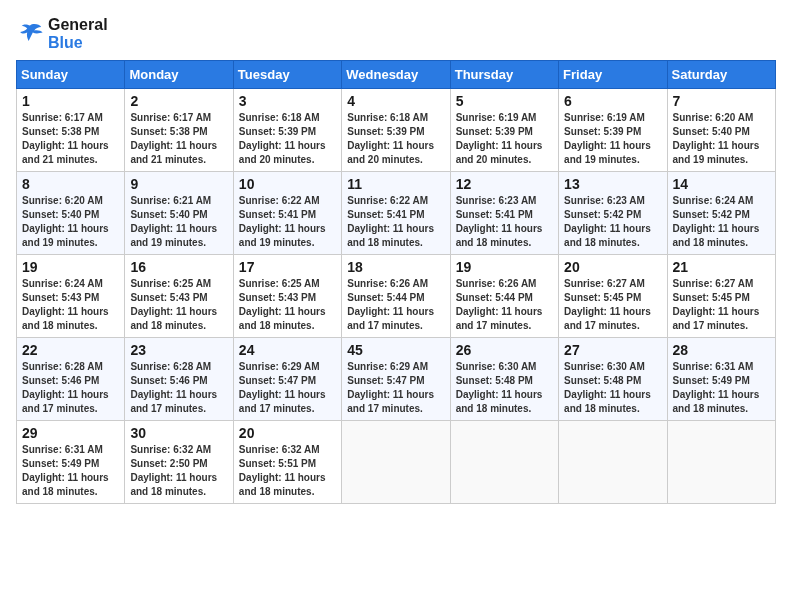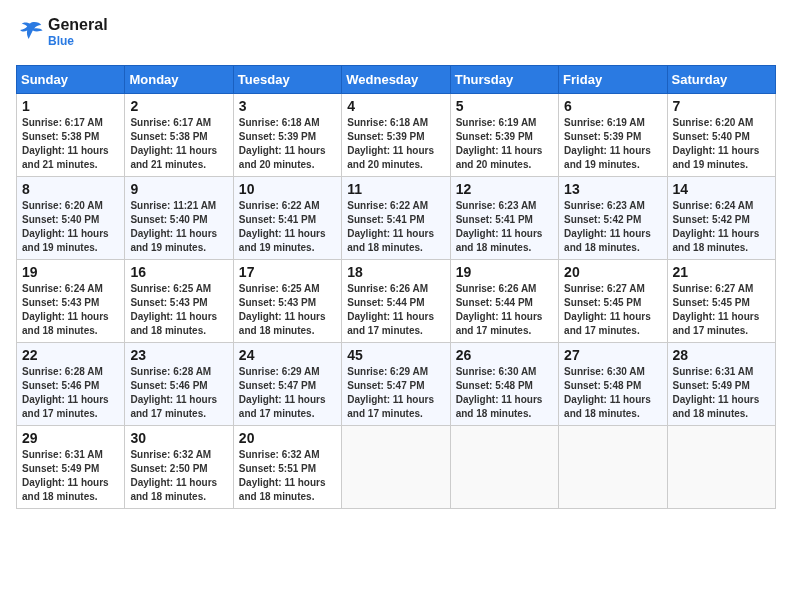--- a/index.html
+++ b/index.html
@@ -7,21 +7,21 @@
       font-family: Arial, sans-serif;
       background: #fff;
       width: 792px;
       min-height: 612px;
       padding: 16px;
     }
     .header-area {
       display: flex;
       justify-content: space-between;
       align-items: flex-start;
-      margin-bottom: 17px;
+      margin-bottom: 8px;
     }
     .logo {
       display: flex;
       align-items: center;
       gap: 4px;
     }
     .logo-bird {
       width: 28px;
       height: 28px;
     }
@@ -82,21 +82,21 @@
 </head>
 <body>
 
 <div class="header-area">
   <div class="logo">
     <svg class="logo-bird" viewBox="0 0 40 40">
       <path d="M20 8 C24 4, 34 6, 36 10 C32 10, 28 12, 26 15 C30 14, 36 15, 38 18 C34 19, 28 20, 24 18 C22 22, 20 26, 18 30 C16 26, 15 22, 16 18 C12 20, 8 20, 6 17 C10 16, 14 15, 16 12 C14 10, 10 8, 8 9 C10 5, 16 6, 20 8Z" fill="#2a7ae2"></path>
     </svg>
     <div>
       <div style="font-size:16px;font-weight:bold;color:#1a1a1a;">General</div>
-      <div style="font-size:12px;font-weight:bold;color:#2a7ae2;">Blue</div>
+      <div style="font-size:16px;font-weight:bold;color:#2a7ae2;">Blue</div>
     </div>
   </div>
   <div class="title-area">
     <div class="month-title"></div>
     <div class="location-title"></div>
   </div>
 </div>
 
 <table class="calendar-table">
   <thead>
@@ -174,21 +174,21 @@
         <span class="day-number">8</span>
         <div class="day-info">
           <span>Sunrise: 6:20 AM</span><br>
           <span>Sunset: 5:40 PM</span><br>
           <span>Daylight: 11 hours and 19 minutes.</span>
         </div>
       </td>
         <td>
         <span class="day-number">9</span>
         <div class="day-info">
-          <span>Sunrise: 11:21 AM</span><br>
+          <span>Sunrise: 6:21 AM</span><br>
           <span>Sunset: 5:40 PM</span><br>
           <span>Daylight: 11 hours and 19 minutes.</span>
         </div>
       </td>
         <td>
         <span class="day-number">10</span>
         <div class="day-info">
           <span>Sunrise: 6:22 AM</span><br>
           <span>Sunset: 5:41 PM</span><br>
           <span>Daylight: 11 hours and 19 minutes.</span>

